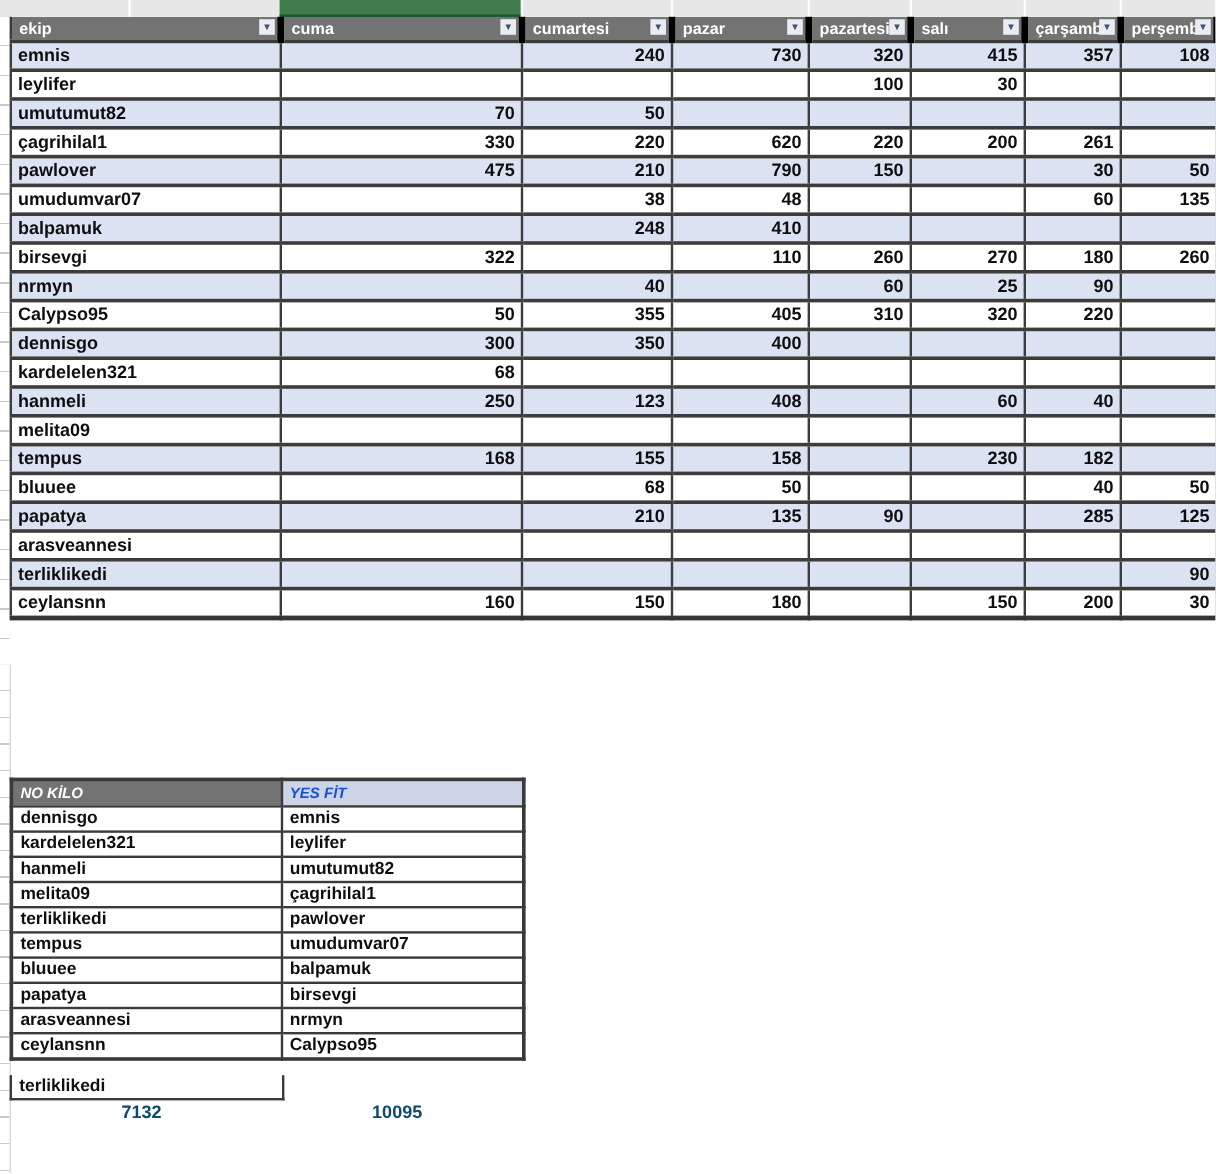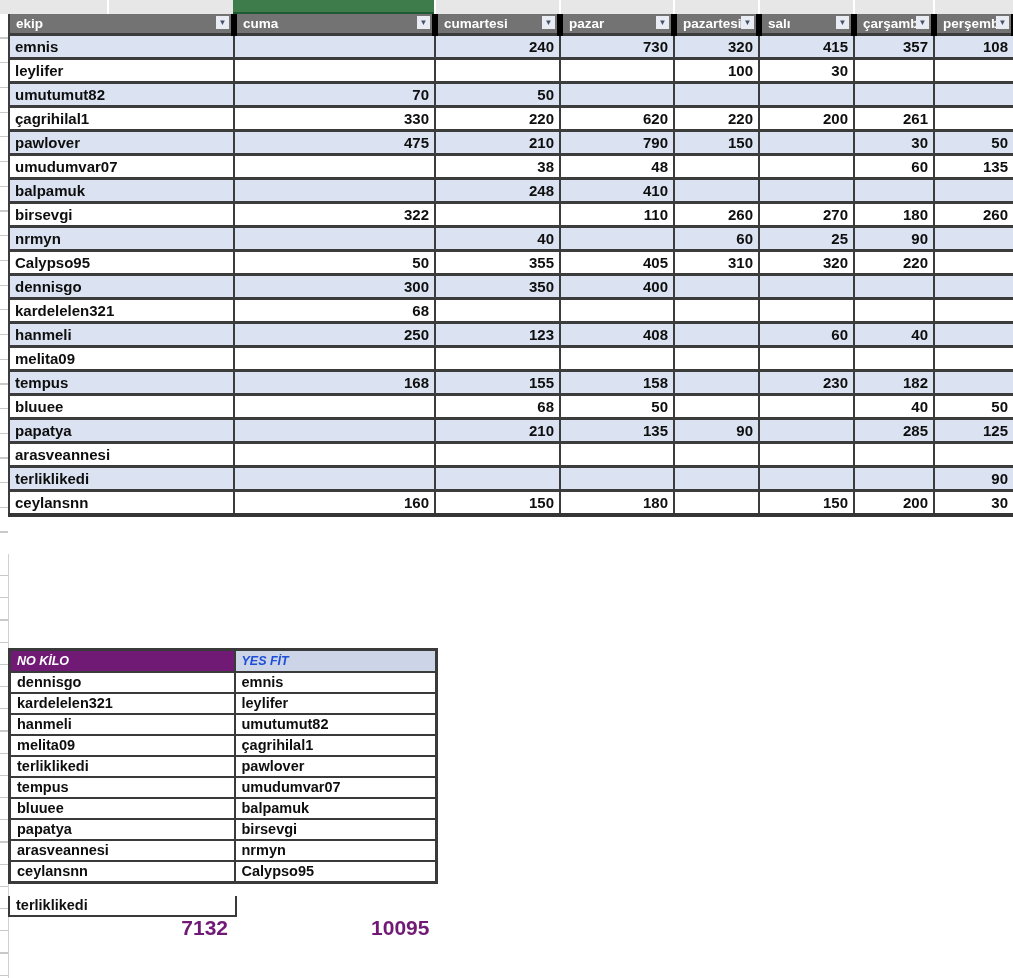--- a/index.html
+++ b/index.html
@@ -35,34 +35,34 @@
   }
   #ekip-table tbody tr:nth-child(odd) td{background:#dbe3f2;}
   #ekip-table td.num{text-align:right;}
   #ekip-table td.name{text-align:left;}
   
   #pairs-table{position:absolute;left:8px;top:648px;width:427px;border-collapse:collapse;table-layout:fixed;border:3px solid #3a3a3a;}
   #pairs-table th{
     height:18px;padding:1px 6px;font-size:12.5px;font-style:italic;font-weight:bold;text-align:left;
     border:2px solid #3a3a3a;white-space:nowrap;overflow:hidden;
   }
-  #pairs-table th.no-kilo{background:#701a75;color:#ffffff;}
+  #pairs-table th.no-kilo{background:#737373;color:#ffffff;}
   #pairs-table th.yes-fit{background:#ccd4e8;color:#1d4ed8;}
   #pairs-table td{
     height:17px;padding:1px 6px;font-size:14.5px;line-height:17px;font-weight:bold;color:#0e0e0e;
     border:2px solid #3a3a3a;background:#ffffff;white-space:nowrap;overflow:hidden;
   }
   
   #extra-cell{
     position:absolute;left:8px;top:896px;width:213px;height:17px;background:#ffffff;
     border:2px solid #3a3a3a;border-top:none;padding:1px 6px;font-size:14.5px;line-height:17px;
   }
   
   #totals-row{position:absolute;left:8px;top:917px;width:427px;height:22px;line-height:22px;}
-  #totals-row .tot{display:inline-block;text-align:right;font-size:21px;color:#701a75;vertical-align:top;}
+  #totals-row .tot{display:inline-block;text-align:center;font-size:15px;color:#0c4a6e;vertical-align:top;}
   #totals-row .tot.left{width:220px;}
   #totals-row .tot.right{width:197px;}
 </style>
 </head>
 <body>
 
 <div id="screen">
 
   <div id="top-strip"></div>
   <div id="green-cell"></div>

